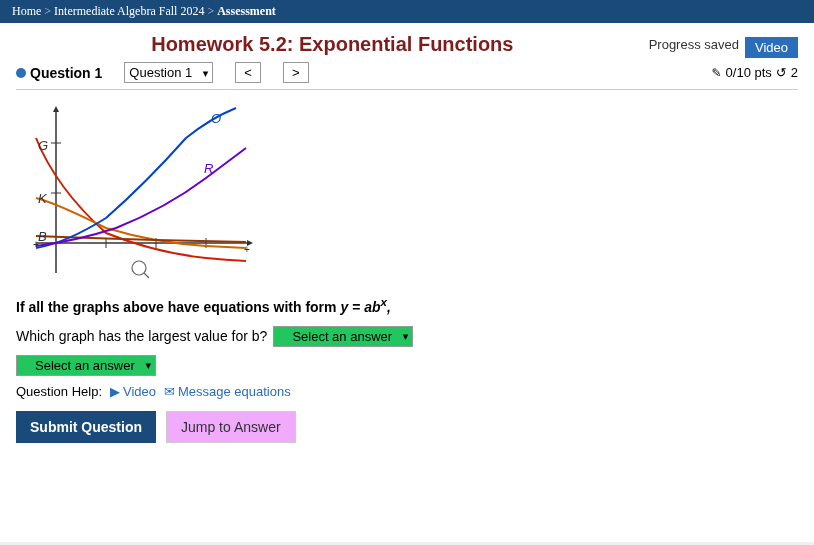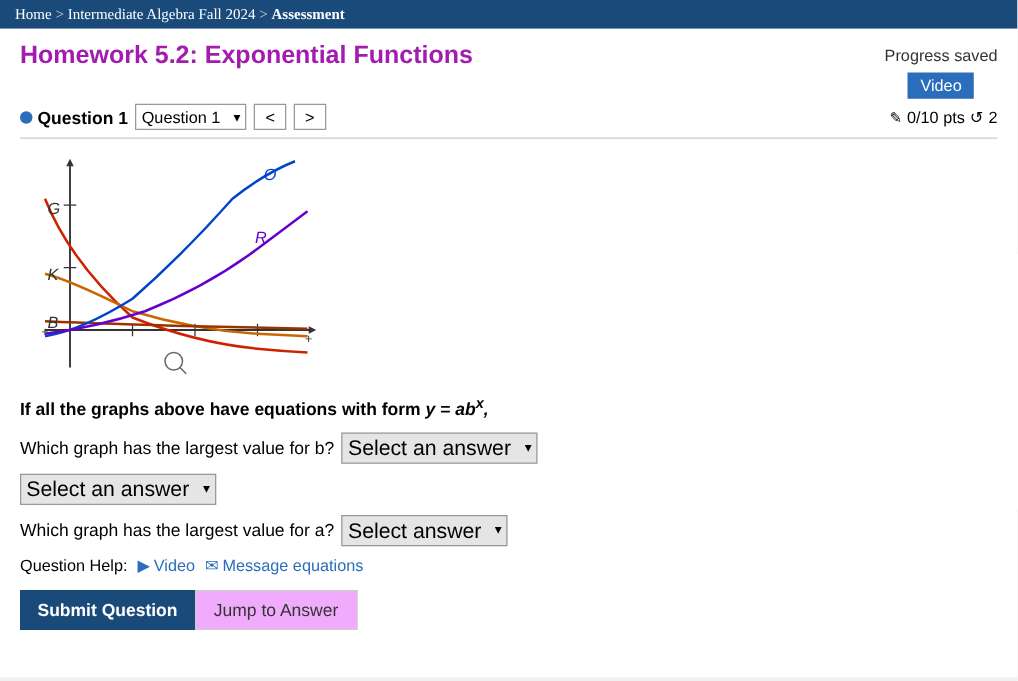--- a/index.html
+++ b/index.html
@@ -27,42 +27,43 @@
     .main-content {
       background: white;
       padding: 10px 16px 10px 16px;
       height: calc(545px - 26px);
       overflow-y: auto;
     }
 
     .hw-title {
       font-size: 20px;
       font-weight: bold;
-      color: #a21caf;
+      color: #7f1d1d;
       margin-bottom: 2px;
+      text-align: center;
     }
     .hw-score {
       font-size: 13px;
       color: #333;
       margin-bottom: 8px;
     }
 
     .header-row {
       display: flex;
       align-items: center;
       justify-content: space-between;
       margin-bottom: 8px;
       border-bottom: 1px solid #ccc;
       padding-bottom: 6px;
     }
 
     .question-selector {
       display: flex;
       align-items: center;
-      gap: 6px;
+      gap: 22px;
     }
 
     .q-label {
       display: flex;
       align-items: center;
       gap: 4px;
       font-size: 14px;
       font-weight: bold;
     }
 
@@ -111,23 +112,23 @@
     .question-line {
       display: flex;
       align-items: center;
       gap: 6px;
       margin-bottom: 8px;
       font-size: 14px;
     }
 
     .answer-select {
       border: 1px solid #999;
-      background: #e5e5e5;
-      padding: 2px 20px 2px 4px;
-      font-size: 17px;
+      background: #22c55e;
+      padding: 2px 20px 2px 18px;
+      font-size: 13px;
       cursor: pointer;
       appearance: none;
       min-width: 130px;
     }
 
     .select-wrapper {
       position: relative;
       display: inline-block;
     }
     .select-wrapper::after {
@@ -155,20 +156,21 @@
       color: #2a6ebb;
       text-decoration: none;
       display: flex;
       align-items: center;
       gap: 3px;
     }
 
     
     .btn-row {
       display: flex;
+      gap: 10px;
     }
 
     .submit-btn {
       background: #1a4a7a;
       color: white;
       border: none;
       padding: 7px 14px;
       font-size: 14px;
       cursor: pointer;
       font-weight: bold;
@@ -189,26 +191,25 @@
       display: flex;
       justify-content: space-between;
       align-items: flex-start;
       margin-bottom: 4px;
     }
 
     .title-score { flex: 1; }
 
     .progress-saved-area {
       display: flex;
-      align-items: center;
+      align-items: flex-start;
       gap: 6px;
       font-size: 13px;
       color: #333;
       padding-top: 4px;
-      flex-direction: column;
     }
 
     .done-button {
       background: #2a6ebb;
       color: white;
       border: none;
       padding: 3px 10px;
       font-size: 13px;
       cursor: pointer;
     }
@@ -329,28 +330,20 @@
   </div>
 
   <div class="question-line">
     <div class="select-wrapper">
       <select class="answer-select">
         <option>Select an answer</option>
       </select>
     </div>
   </div>
 
-  <div class="question-line">
-    <span>Which graph has the largest value for a?</span>
-    <div class="select-wrapper">
-      <select class="answer-select">
-        <option>Select answer</option>
-      </select>
-    </div>
-  </div>
 
   <div class="question-help">
     <span>Question Help:</span>
     <a href="#" class="help-link">
       <span>▶</span>
       <span>Video</span>
     </a>
     <a href="#" class="help-link">
       <span>✉</span>
       <span>Message equations</span>

